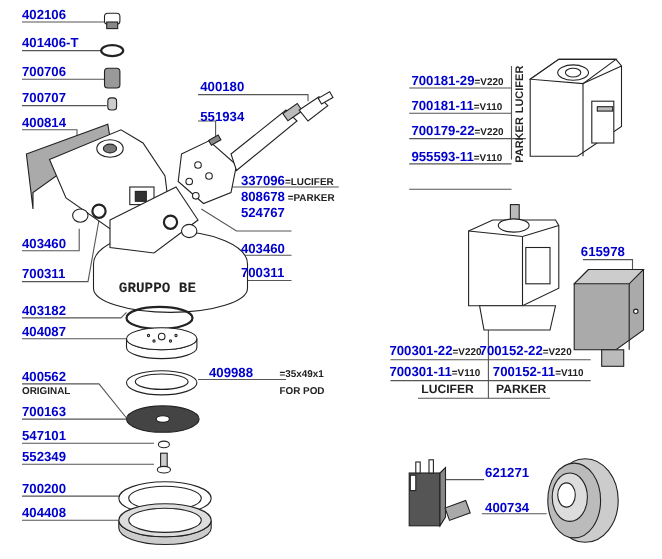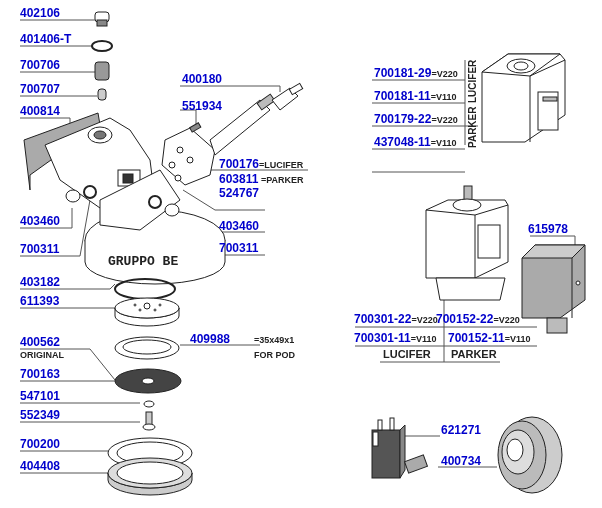--- a/index.html
+++ b/index.html
@@ -183,46 +183,46 @@
 </svg>
 
 <div class="lbl" style="left:20px;top:7px">402106</div>
 <div class="lbl" style="left:20px;top:33px">401406-T</div>
 <div class="lbl" style="left:20px;top:59px">700706</div>
 <div class="lbl" style="left:20px;top:83px">700707</div>
 <div class="lbl" style="left:20px;top:105px">400814</div>
 <div class="lbl" style="left:20px;top:215px">403460</div>
 <div class="lbl" style="left:20px;top:243px">700311</div>
 <div class="lbl" style="left:20px;top:276px">403182</div>
-<div class="lbl" style="left:20px;top:295px">611393</div>
+<div class="lbl" style="left:20px;top:295px">404087</div>
 <div class="lbl" style="left:20px;top:336px">400562</div>
 <div class="note" style="left:20px;top:350px">ORIGINAL</div>
 <div class="lbl" style="left:20px;top:368px">700163</div>
 <div class="lbl" style="left:20px;top:390px">547101</div>
 <div class="lbl" style="left:20px;top:409px">552349</div>
 <div class="lbl" style="left:20px;top:438px">700200</div>
 <div class="lbl" style="left:20px;top:460px">404408</div>
 
 <div class="gruppo" style="left:108px;top:254px">GRUPPO BE</div>
 
 <div class="lbl" style="left:182px;top:73px">400180</div>
 <div class="lbl" style="left:182px;top:100px">551934</div>
-<div class="lbl" style="left:219px;top:158px"><span>700176</span><span class="suffix">=LUCIFER</span></div>
-<div class="lbl" style="left:219px;top:173px"><span>603811</span><span class="suffix"> =PARKER</span></div>
+<div class="lbl" style="left:219px;top:158px"><span>337096</span><span class="suffix">=LUCIFER</span></div>
+<div class="lbl" style="left:219px;top:173px"><span>808678</span><span class="suffix"> =PARKER</span></div>
 <div class="lbl" style="left:219px;top:187px">524767</div>
 <div class="lbl" style="left:219px;top:220px">403460</div>
 <div class="lbl" style="left:219px;top:242px">700311</div>
 <div class="lbl" style="left:190px;top:333px">409988</div>
 <div class="note" style="left:254px;top:335px">=35x49x1</div>
 <div class="note" style="left:254px;top:350px">FOR POD</div>
 
 <div class="lbl" style="left:374px;top:67px"><span>700181-29</span><span class="suffix">=V220</span></div>
 <div class="lbl" style="left:374px;top:90px"><span>700181-11</span><span class="suffix">=V110</span></div>
 <div class="lbl" style="left:374px;top:113px"><span>700179-22</span><span class="suffix">=V220</span></div>
-<div class="lbl" style="left:374px;top:136px"><span>437048-11</span><span class="suffix">=V110</span></div>
+<div class="lbl" style="left:374px;top:136px"><span>955593-11</span><span class="suffix">=V110</span></div>
 <div class="vbrand" style="left:467px;top:103px">LUCIFER</div>
 <div class="vbrand" style="left:467px;top:148px">PARKER</div>
 
 <div class="lbl" style="left:354px;top:313px"><span>700301-22</span><span class="suffix">=V220</span></div>
 <div class="lbl" style="left:354px;top:332px"><span>700301-11</span><span class="suffix">=V110</span></div>
 <div class="lbl" style="left:436px;top:313px"><span>700152-22</span><span class="suffix">=V220</span></div>
 <div class="lbl" style="left:448px;top:332px"><span>700152-11</span><span class="suffix">=V110</span></div>
 <div class="brand" style="left:383px;top:348px">LUCIFER</div>
 <div class="brand" style="left:451px;top:348px">PARKER</div>
 

